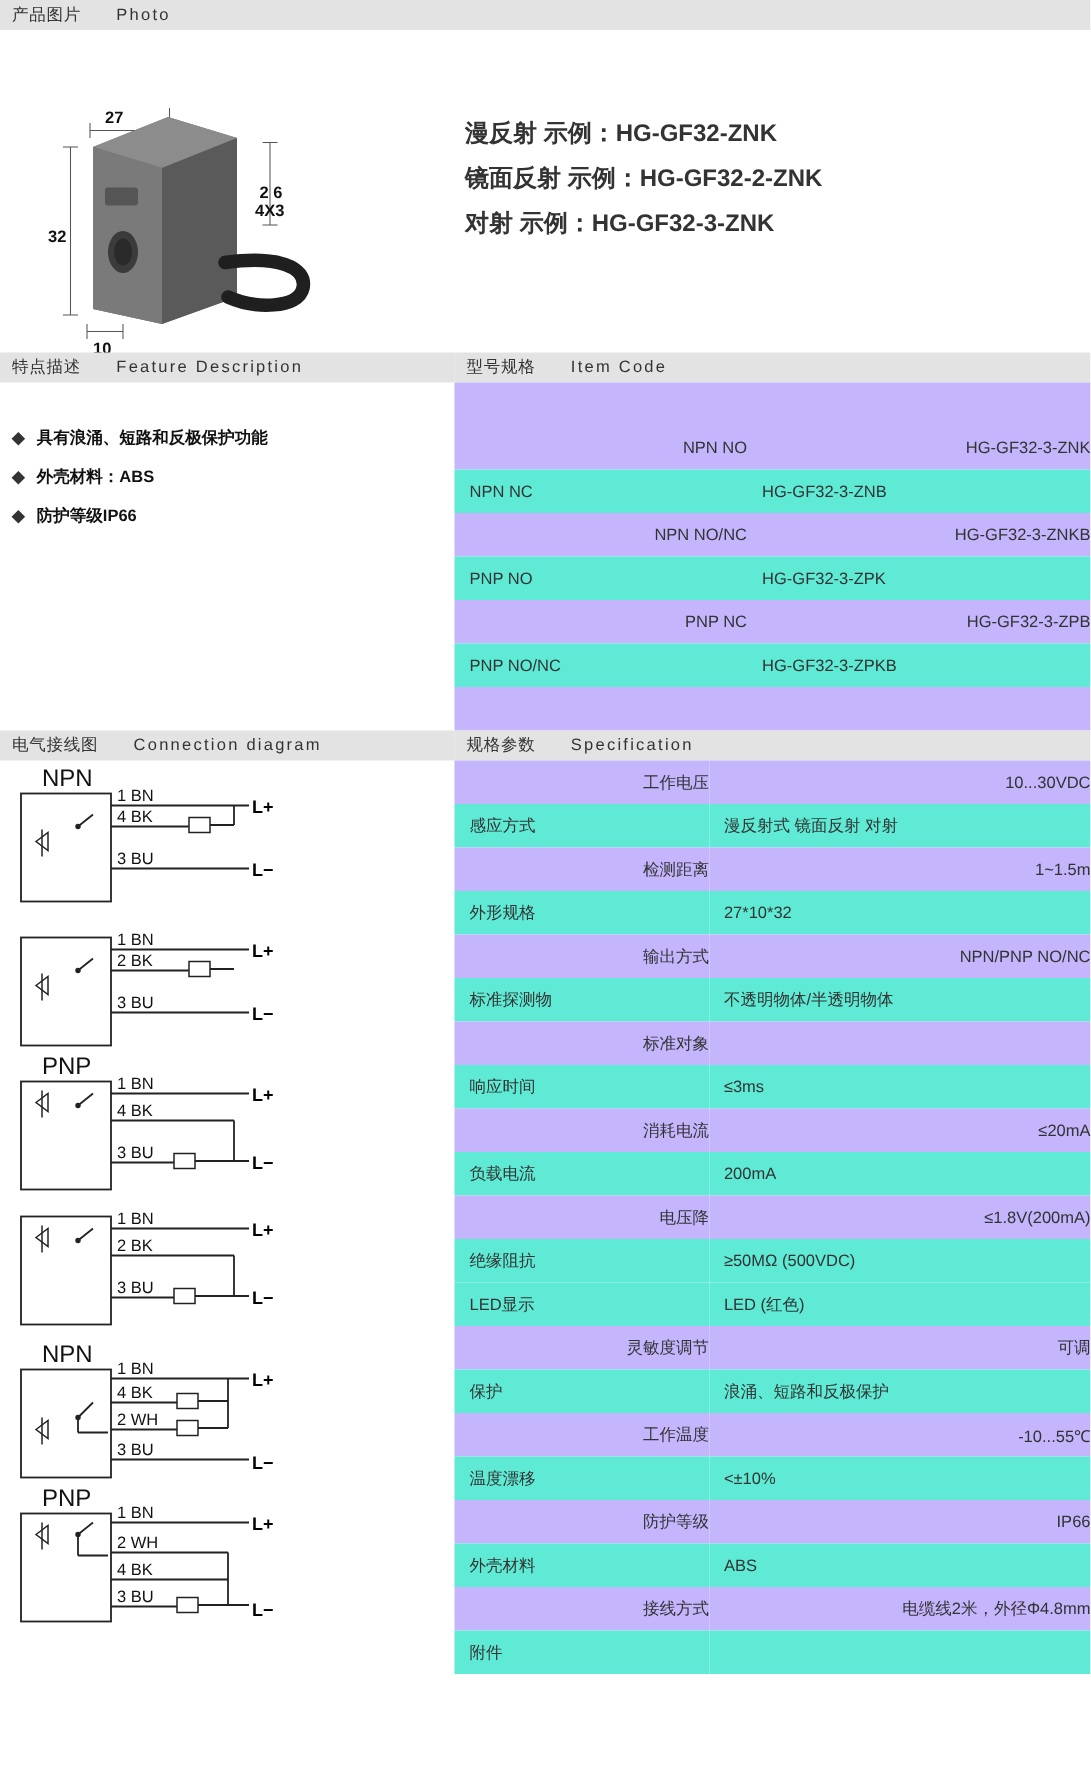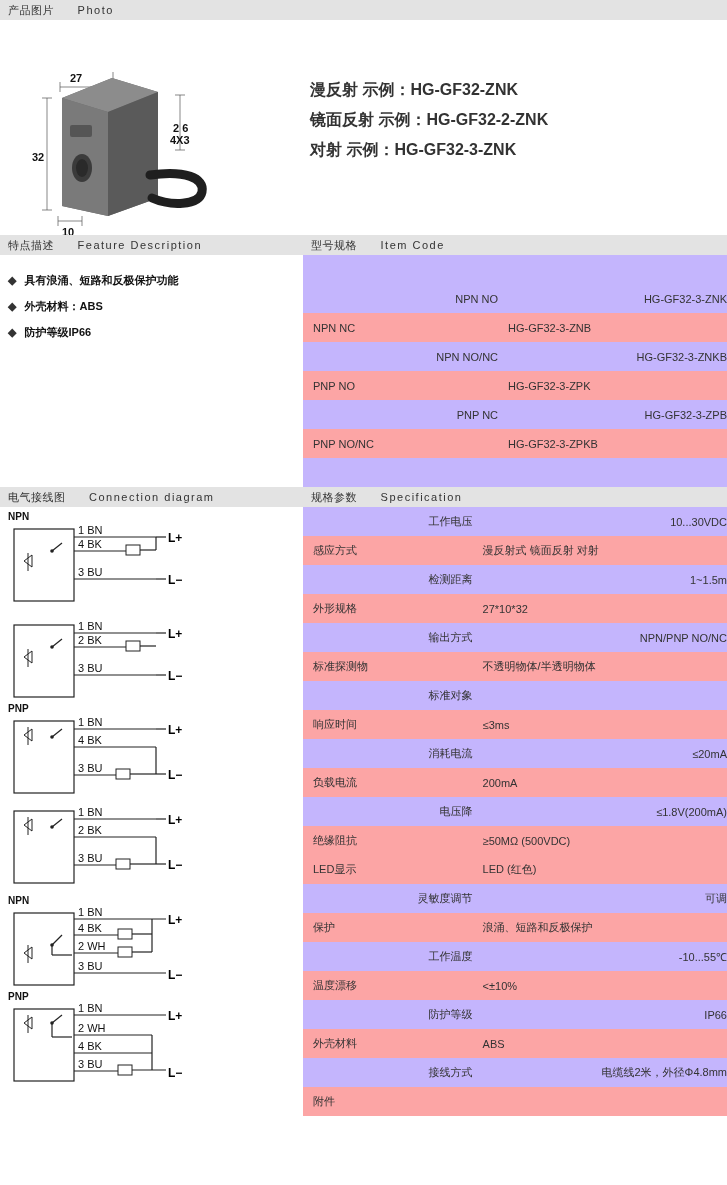--- a/index.html
+++ b/index.html
@@ -42,61 +42,61 @@
   }
   #examples div{white-space:nowrap;}
   
   .cols{
     display:flex;
     width:727px;
   }
   .col-left{width:303px;}
   .col-right{width:424px;}
   .feature-list{
-    padding:12px 0 0 8px;
+    padding:24px 0 0 8px;
     font-size:11px;
     line-height:26px;
     font-weight:bold;
     color:#111;
   }
   .feature-list .dia{color:#333; margin-right:5px;}
   table.spec{
     border-collapse:collapse;
     width:100%;
     font-size:11px;
   }
   table.spec td{
     height:29px;
     padding:0 0 0 10px;
     vertical-align:middle;
     color:#333;
   }
   table.spec tr.odd td{background:#c4b5fd;text-align:right;}
-  table.spec tr.even td{background:#fca5a5;}
+  table.spec tr.even td{background:#5eead4;}
   td.k{width:40%;}
   td.v{width:60%;}
   .code-tbl td.k{width:46%;}
   .code-tbl td.v{width:54%;}
   .right-align{text-align:right;padding-right:80px;}
   
   #wiring{
     position:relative;
     padding-top:6px;
   }
   .diagram{
     position:relative;
     margin:0 0 0 6px;
     height:96px;
   }
   .diagram .lbl{
-    font-size:10px;
-    font-weight:bold;
+    font-size:16px;
+    font-weight:normal;
     color:#111;
     position:absolute;
-    top:-2px; left:2px;
+    top:-2px; left:22px;
   }
   svg{display:block;}
   .wire-text{
     font-family:"Liberation Sans", sans-serif;
     font-size:11px;
     fill:#111;
   }
   .wire-text-b{
     font-family:"Liberation Sans", sans-serif;
     font-size:12px;

